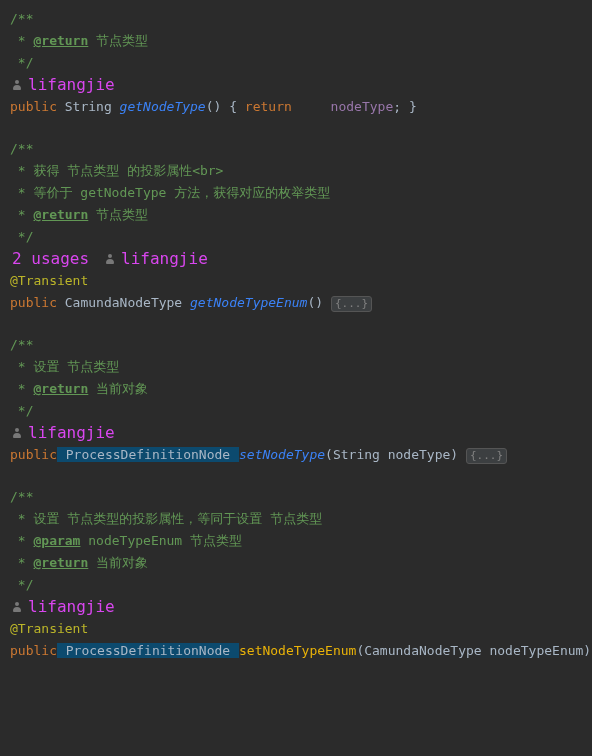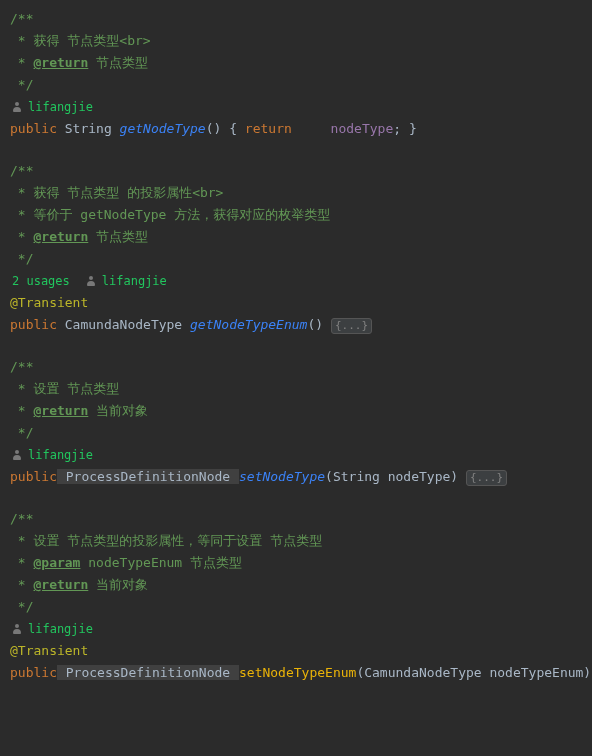--- a/index.html
+++ b/index.html
@@ -29,22 +29,22 @@
     border: 1px solid #555;
     border-radius: 3px;
     color: #808080;
     padding: 0 3px;
     font-size: 11px;
     line-height: 14px;
     vertical-align: middle;
     cursor: pointer;
   }
   .meta-line {
-    color: #22c55e;
-    font-size: 12px;
+    color: #d946ef;
+    font-size: 16px;
     display: flex;
     align-items: center;
     gap: 6px;
     height: 22px;
     padding-left: 2px;
   }
   .person-icon {
     display: inline-block;
     width: 10px;
     height: 10px;
@@ -60,29 +60,28 @@
   }
   .person-icon::after {
     content: "";
     position: absolute;
     bottom: 0; left: 1px;
     width: 8px; height: 5px;
     background: #787878;
     border-radius: 4px 4px 1px 1px;
   }
   .block { margin-bottom: 20px; }
-  .hl-type { background: #404040; padding: 0 1px; }
+  .hl-type { background: #0c4a6e; padding: 0 1px; }
   .unused { color: #eab308; }
 </style>
 </head>
 <body>
 
 <div class="block">
   <div class="line comment">/**</div>
-  <div class="line comment"> * 获得 节点类型&lt;br&gt;</div>
   <div class="line"><span class="comment"> * </span><span class="doc-tag">@return</span><span class="comment"> 节点类型</span></div>
   <div class="line comment"> */</div>
   <div class="meta-line">
       <span class="person-icon"></span>
       <span>lifangjie</span>
     </div>
   <div class="line"><span class="keyword">public</span><span class="type"> String </span><span class="method">getNodeType</span><span>() </span><span class="brace">{ </span><span class="keyword">return</span><span class="field"> nodeType</span><span>; </span><span class="brace">}</span></div>
 </div>
 
 <div class="block">

